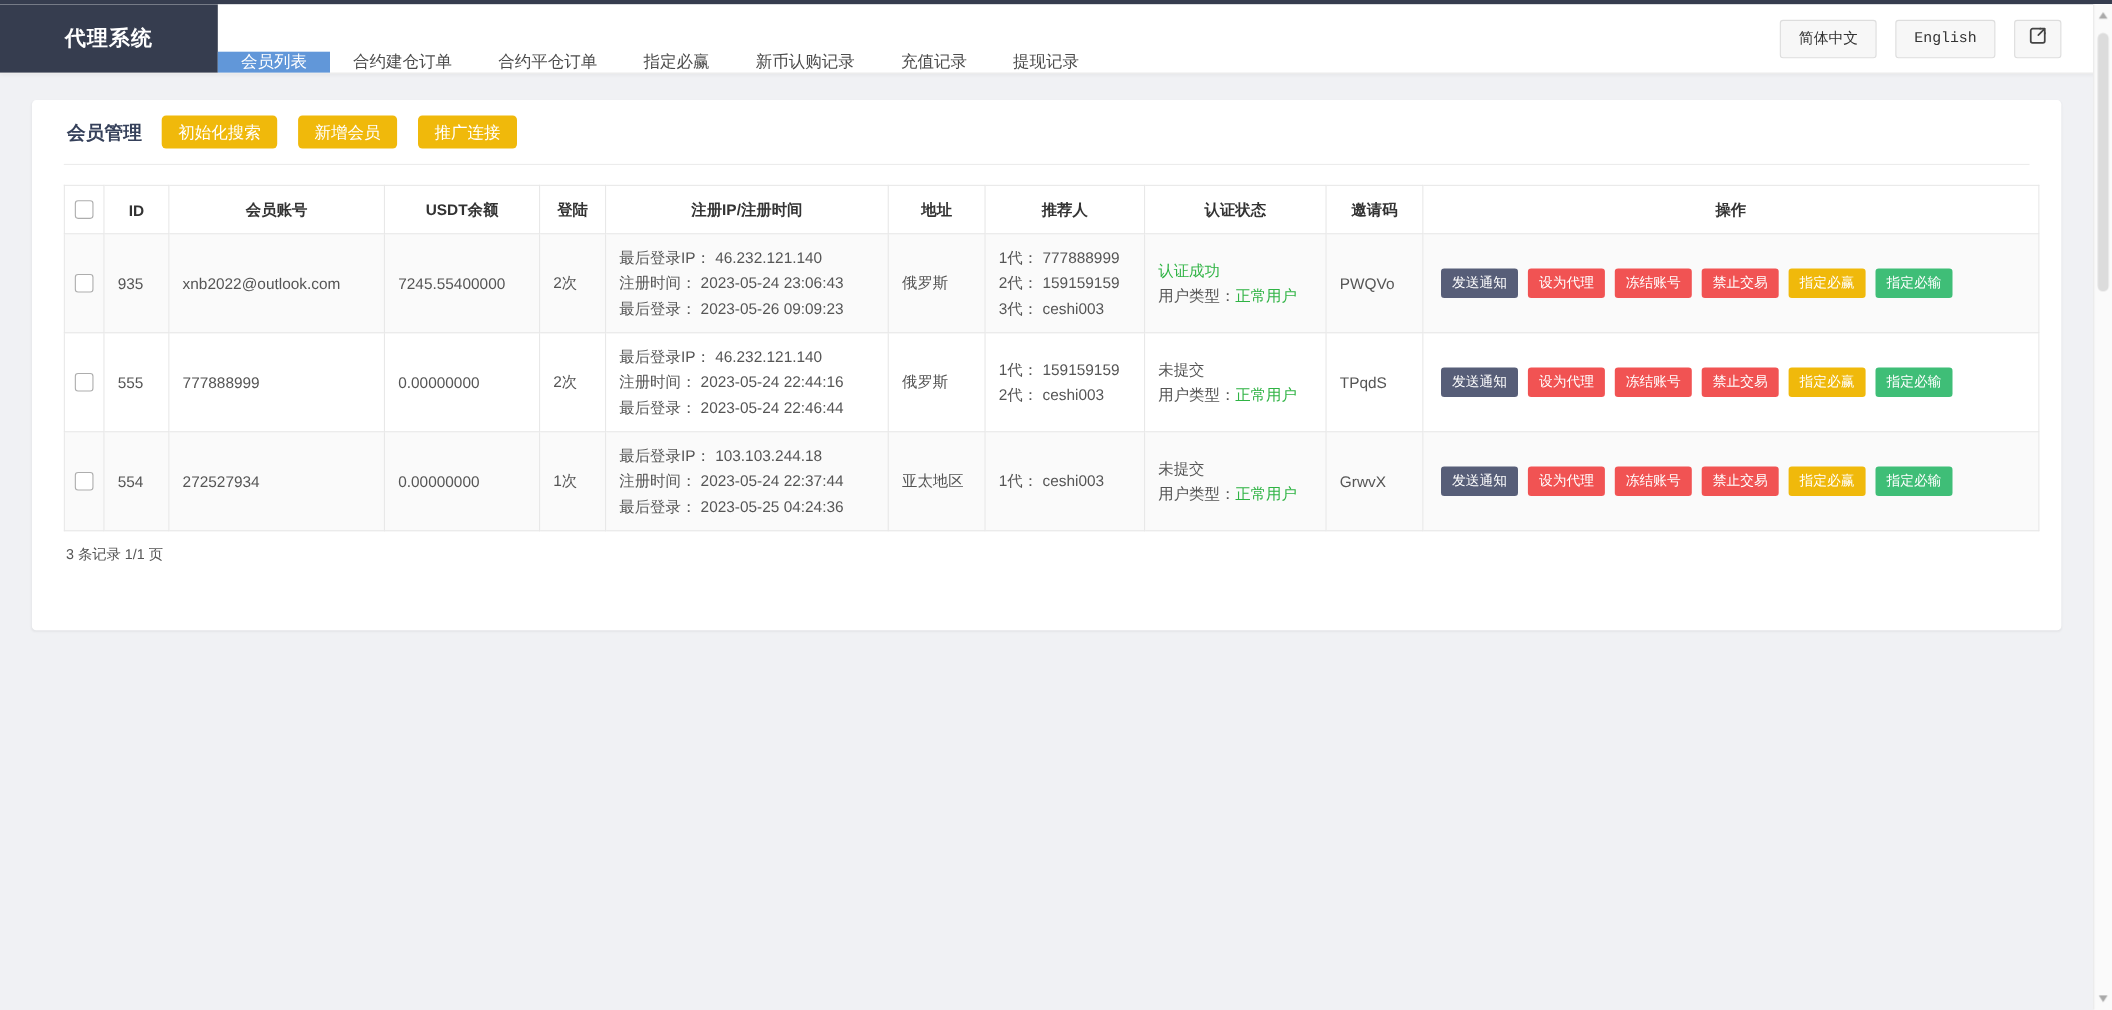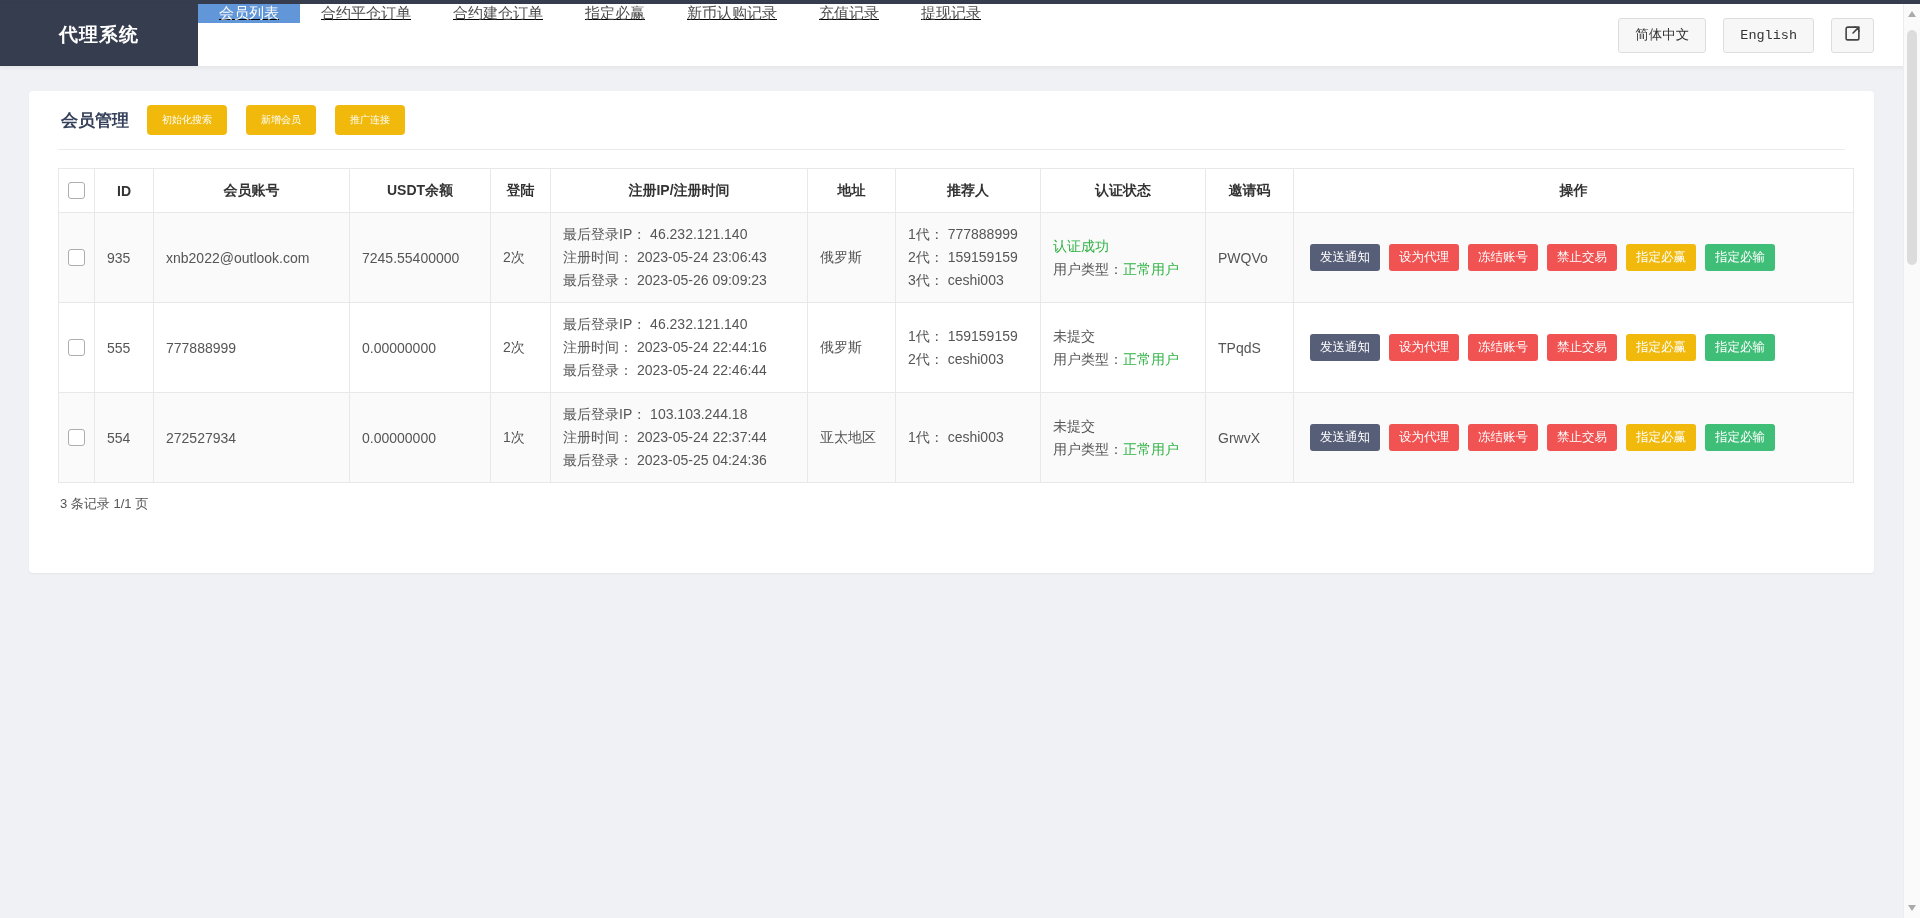--- a/index.html
+++ b/index.html
@@ -5,21 +5,21 @@
   * { margin:0; padding:0; box-sizing:border-box; }
   html,body { width:1920px; height:918px; overflow:hidden;
     font-family:"Liberation Sans","DejaVu Sans",sans-serif; background:var(--page-bg,#f0f1f4); }
 
   
   .top-strip { height:4px; width:100%; background:var(--topbar,#363d4f); }
   .navbar { height:63px; background:#fff; display:flex; align-items:stretch;
     border-bottom:1px solid #e7e7e7; box-shadow:0 1px 4px rgba(0,0,0,.05); position:relative; z-index:5; }
   .brand { width:198px; background:var(--topbar,#363d4f); color:#fff; font-size:19px; font-weight:bold;
     display:flex; align-items:center; justify-content:center; letter-spacing:1px; cursor:pointer; }
-  .nav-items { display:flex; align-items:flex-start;text-decoration:underline; }
+  .nav-items { display:flex; align-items:flex-end; }
   .nav-item { padding:0 21px; display:flex; align-items:center; font-size:15px; color:#4c4c4c; cursor:pointer; }
   .nav-item.active { background:var(--accent,#6197d9); color:#fff; }
   .nav-right { margin-left:auto; display:flex; align-items:center; gap:17px; padding-right:46px; }
   .top-btn { height:35px; padding:0 16px; background:#f7f7f7; border:1px solid #ddd; border-radius:3px;
     font-size:13.5px; color:#333; display:flex; align-items:center; justify-content:center; cursor:pointer;
     font-family:Liberation Mono, monospace; }
   .top-btn.icon-btn { width:43px; padding:0; }
 
   
   .scrollbar { position:fixed; top:4px; right:0; width:17px; height:914px; background:#fafafa;
@@ -30,21 +30,21 @@
   .sb-thumb { position:absolute; top:26px; left:3px; width:10px; height:235px; background:#dcdcdc; border-radius:5px; }
 
   
   .content { padding:24px 46px 0 29px; }
   .card { background:#fff; border-radius:4px; box-shadow:0 1px 2px rgba(0,0,0,.05);
     padding:0 29px 14px 29px; min-height:482px; }
   .title-row { height:59px; display:flex; align-items:center; border-bottom:1px solid #ececec; }
   .page-title { font-size:17px; font-weight:600; color:#35405a; margin-left:3px; }
   .title-actions { display:flex; gap:19px; margin-left:18px; }
   .yellow-btn { height:30px; padding:0 15px; background:var(--yellow,#f0b90b); color:#fff; border:none;
-    border-radius:4px; font-size:10px; cursor:pointer; font-family:Liberation Mono, monospace; }
+    border-radius:4px; font-size:15px; cursor:pointer; font-family:Liberation Mono, monospace; }
 
   
   .filter-row { margin-top:18px; display:flex; gap:23px; }
   .select { height:36px; border:1px solid #d9d9d9; border-radius:4px; background:#fff; color:#444;
     font-size:14px; display:flex; align-items:center; justify-content:space-between;
     padding:0 12px; cursor:pointer; }
   .select-user { width:105px; }
   .select-field { width:108px; }
   .search-wrap { position:relative; width:377px; }
   .search-input { width:100%; height:36px; border:1px solid #d9d9d9; border-radius:4px; padding:0 38px 0 12px;
@@ -75,22 +75,22 @@
 </style>
 </head>
 <body>
 
 <div class="top-strip"></div>
 
 <header class="navbar">
   <div class="brand">代理系统</div>
   <nav class="nav-items">
       <div class="nav-item active">会员列表</div>
+      <div class="nav-item">合约建仓订单</div>
       <div class="nav-item">合约平仓订单</div>
-      <div class="nav-item">合约建仓订单</div>
       <div class="nav-item">指定必赢</div>
       <div class="nav-item">新币认购记录</div>
       <div class="nav-item">充值记录</div>
       <div class="nav-item">提现记录</div>
     </nav>
   <div class="nav-right">
     <button class="top-btn">简体中文</button>
     <button class="top-btn">English</button>
     <button class="top-btn icon-btn">
       <span>

